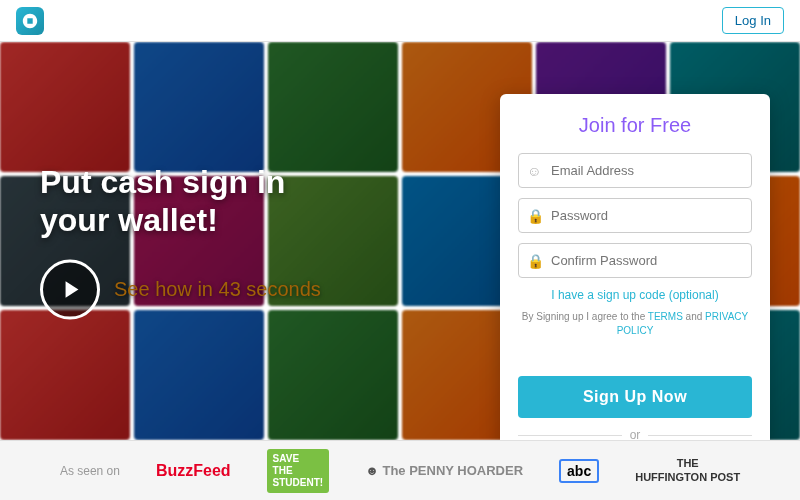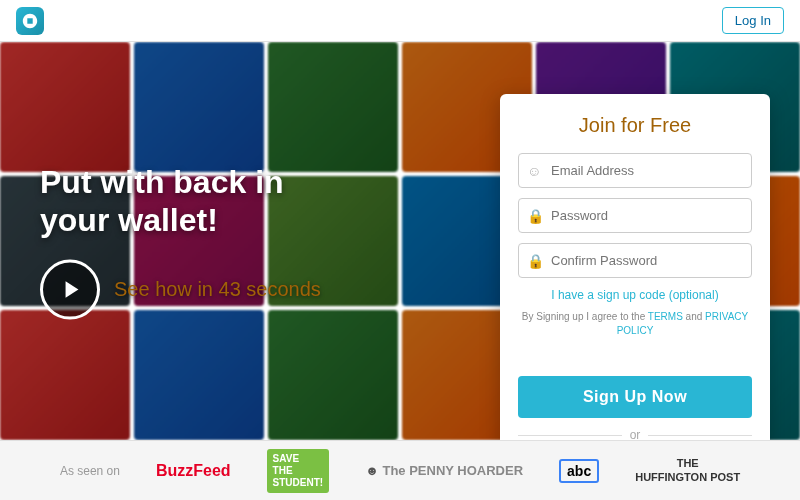--- a/index.html
+++ b/index.html
@@ -115,21 +115,21 @@
       width: 270px;
       background: #fff;
       border-radius: 6px;
       box-shadow: 0 4px 20px rgba(0,0,0,0.25);
       padding: 20px 18px 22px;
     }
     #signup-title {
       text-align: center;
       font-size: 20px;
       font-weight: normal;
-      color: #a16207;
+      color: #8b5cf6;
       margin-bottom: 16px;
     }
     .input-group {
       position: relative;
       margin-bottom: 10px;
     }
     .input-group input {
       width: 100%;
       padding: 9px 10px 9px 32px;
       border: 1px solid #ccc;
@@ -276,21 +276,21 @@
       <div class="bg-card c1"></div>
       <div class="bg-card c2"></div>
       <div class="bg-card c3"></div>
       <div class="bg-card c4"></div>
       <div class="bg-card c5"></div>
       <div class="bg-card c6"></div>
     </div>
 
   <div id="hero-text">
     <h1>
-      <span>Put with back in</span><br>
+      <span>Put cash sign in</span><br>
       <span>your wallet!</span>
     </h1>
     <div id="play-btn-wrap">
       <div id="play-btn">
         <svg viewBox="0 0 24 24">
             <polygon points="5,3 19,12 5,21"></polygon>
           </svg>
       </div>
       <span id="see-how">See how in 43 seconds</span>
     </div>

